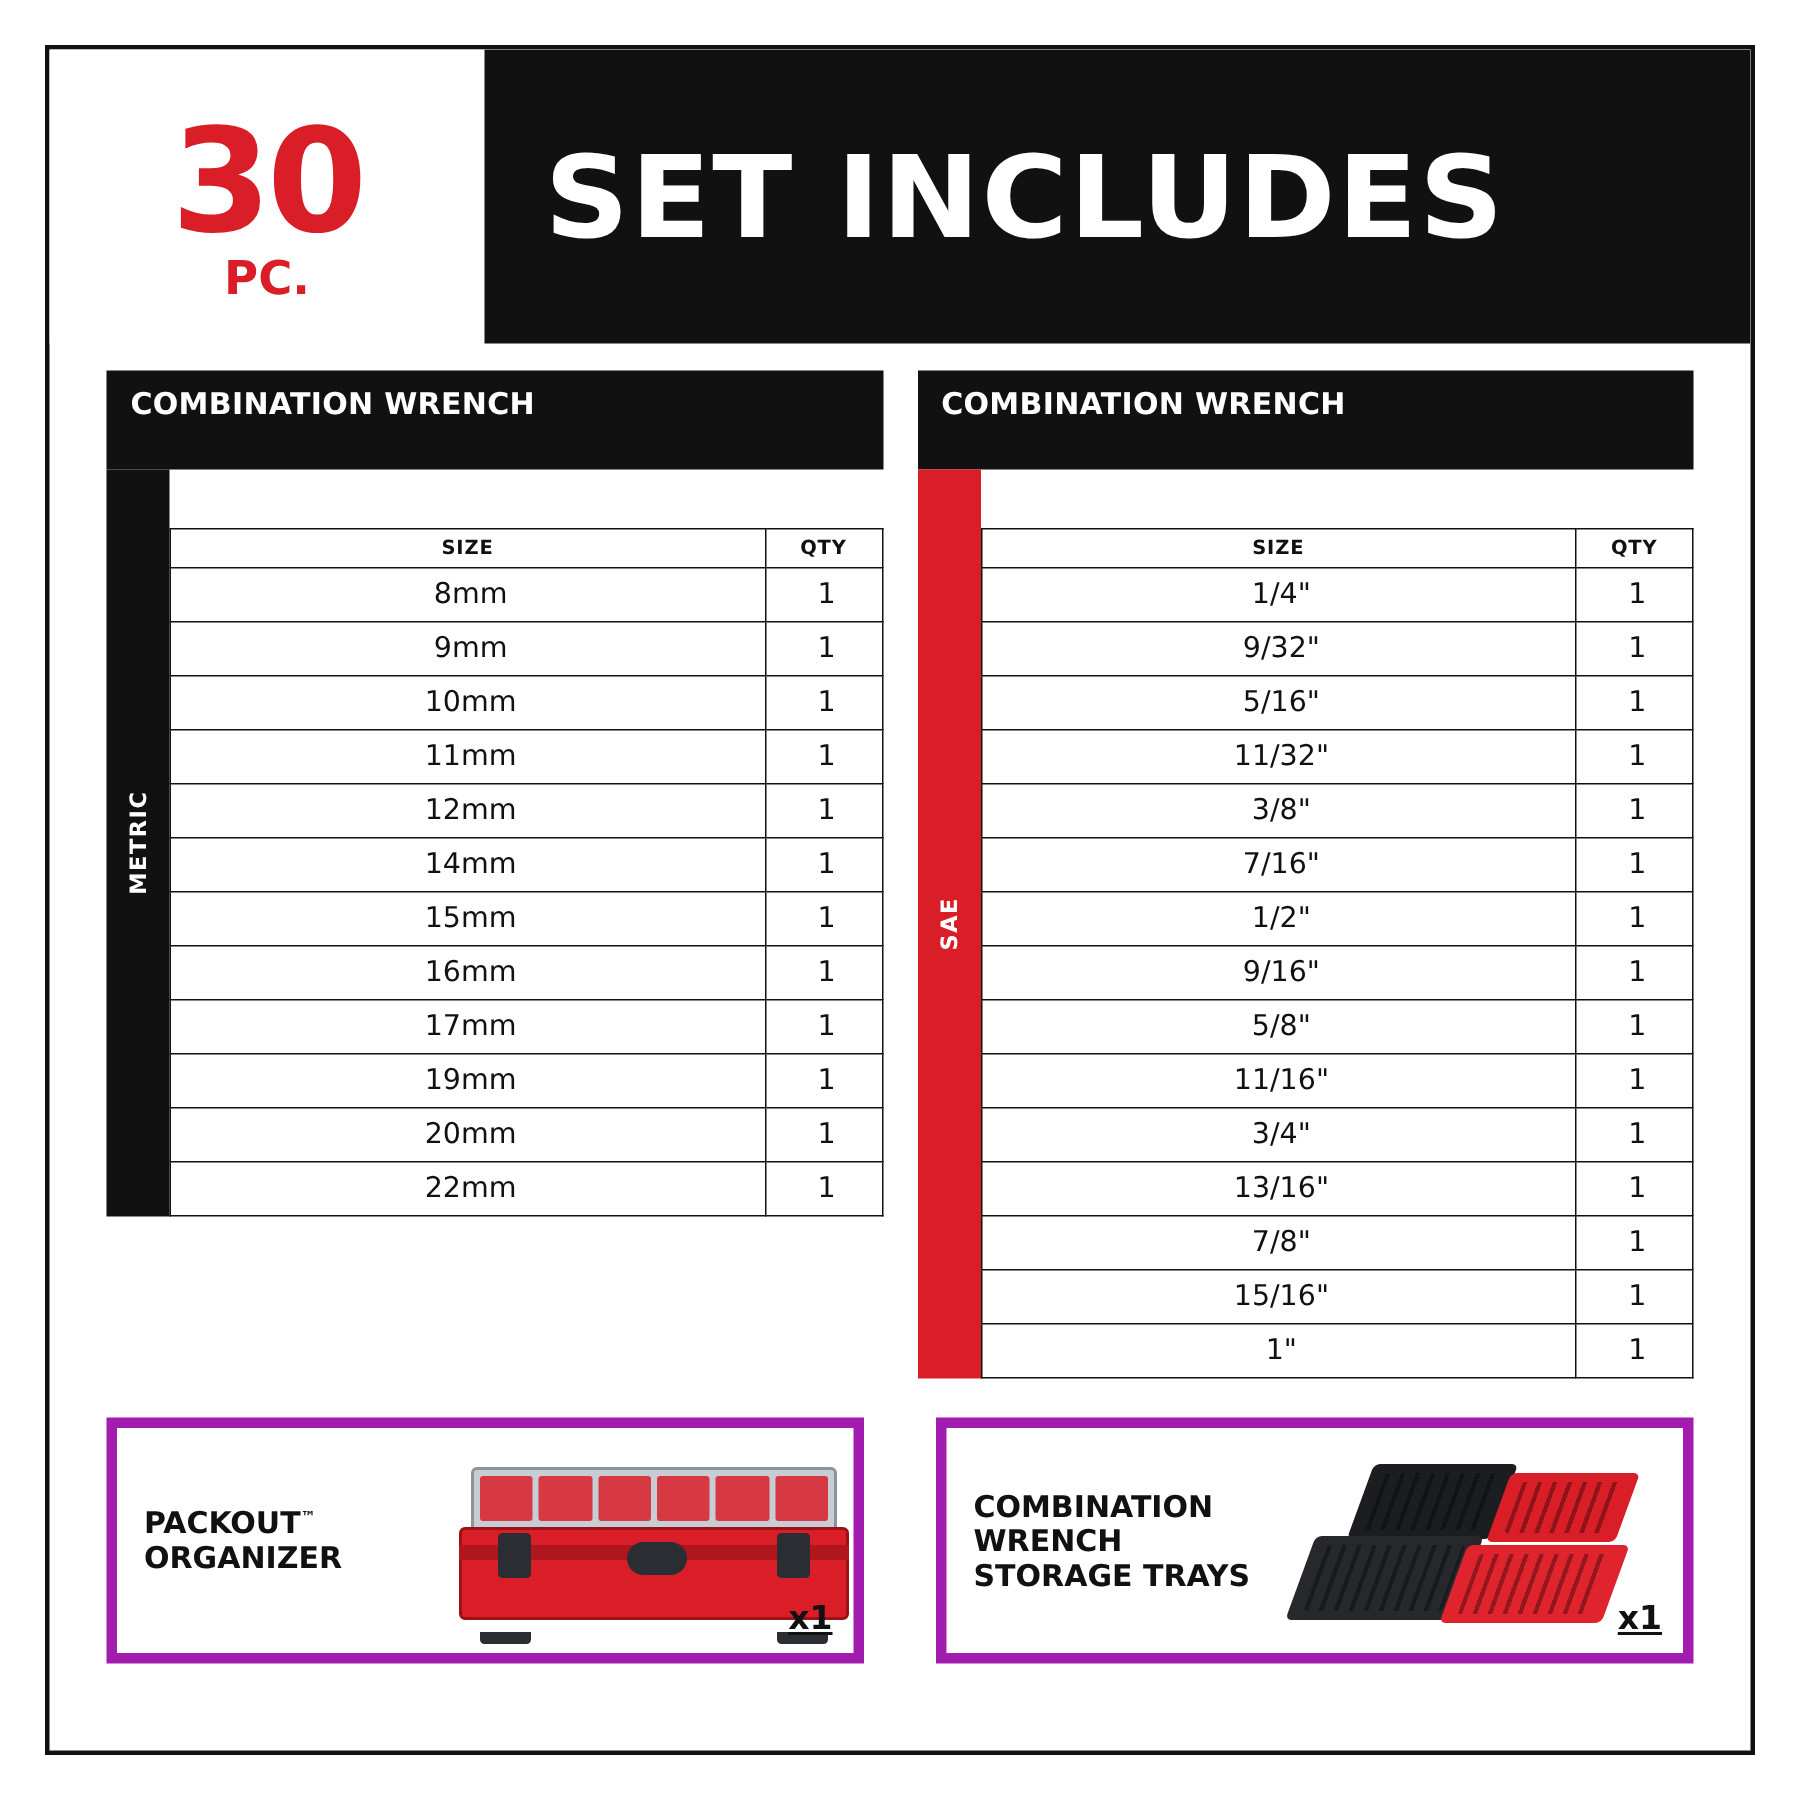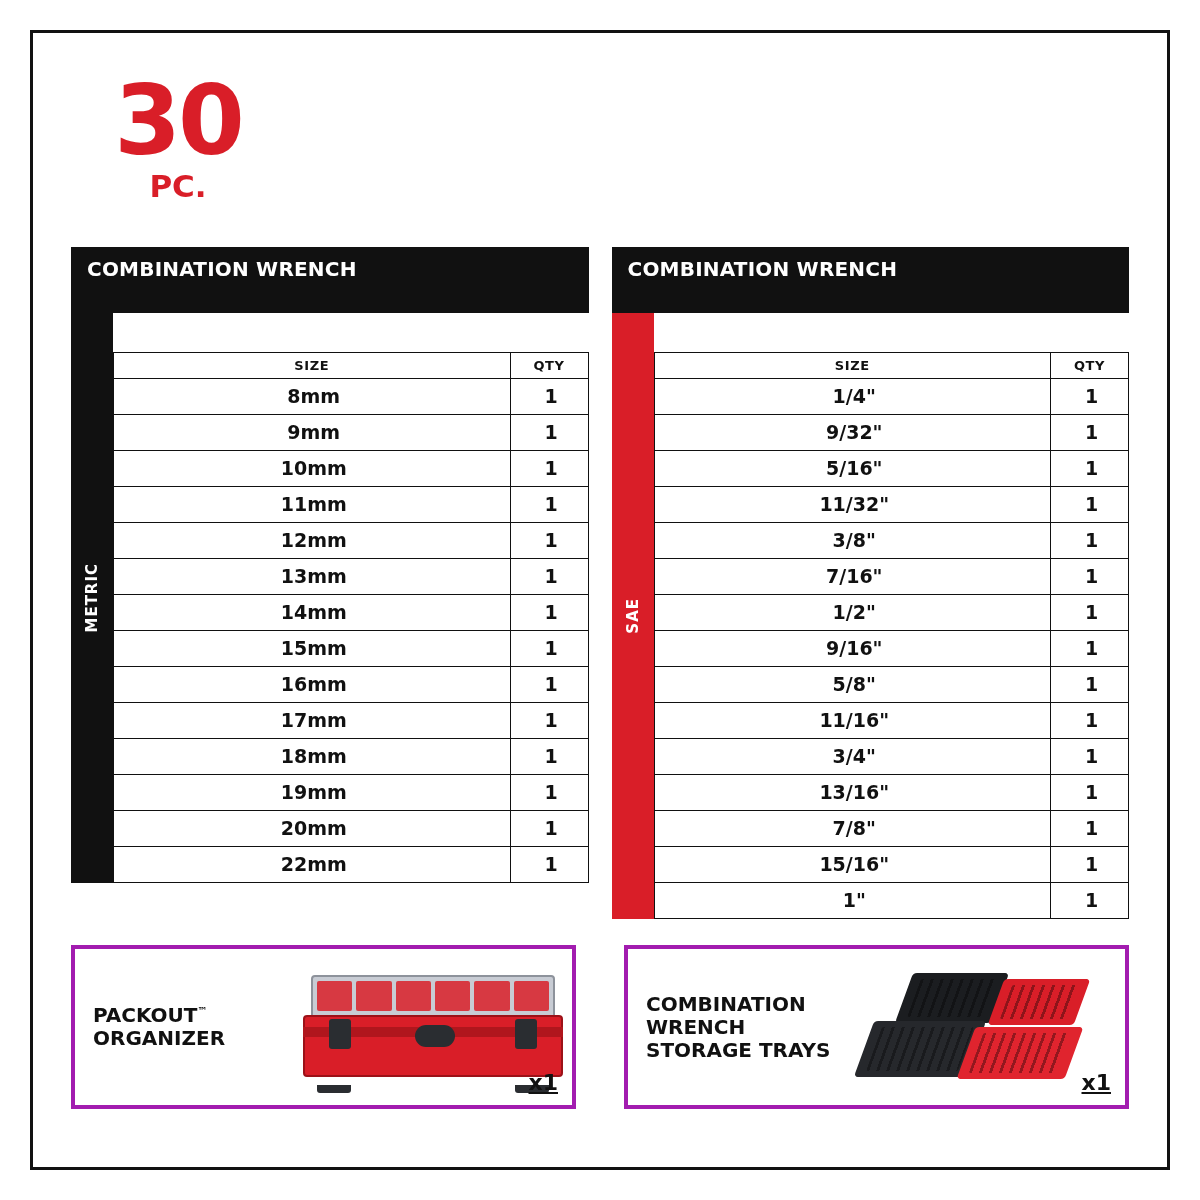--- a/index.html
+++ b/index.html
@@ -128,38 +128,38 @@
   }
   table.items th {
     font-size: 13px;
     font-weight: 700;
     padding: 5px 0 5px 0;
     color: #111111;
     letter-spacing: 0.6px;
   }
   table.items td {
     font-size: 19px;
-    font-weight: 700;
+    font-weight: 400;
     padding: 6px 0 7px 4px;
     color: #111111;
   }
   table.items td.qty, table.items th.qty {
     width: 78px;
   }
   .tbl-body .grid-wrap { flex: 1; }
 
   
   .cards-row {
     display: flex;
     gap: 48px;
     margin-top: 26px;
   }
   .card {
     flex: 1;
-    border: 4px solid #a21caf;
+    border: 7px solid #a21caf;
     height: 164px;
     display: flex;
     align-items: center;
     position: relative;
     padding: 0 12px 0 18px;
     background: #ffffff;
   }
   .card-title {
     font-size: 20px;
     font-weight: 900;
@@ -277,20 +277,23 @@
 </head>
 <body>
 
 <div class="page">
   <div class="frame">
 
     <div class="header">
       <div class="header-left">
         <div class="pc-number">30</div>
         <div class="pc-label">PC.</div>
+      </div>
+      <div class="header-right">
+        <div class="header-title">SET INCLUDES</div>
       </div>
     </div>
 
     <div class="body-area">
 
       <div class="tables-row">
 
         <div class="table-block">
           <div class="tbl-title">COMBINATION WRENCH</div>
           <div class="tbl-body">
@@ -320,41 +323,33 @@
                     </tr>
                   <tr>
                       <td>11mm</td>
                       <td class="qty">1</td>
                     </tr>
                   <tr>
                       <td>12mm</td>
                       <td class="qty">1</td>
                     </tr>
                   <tr>
-                      <td>13mm</td>
-                      <td class="qty">1</td>
-                    </tr>
-                  <tr>
                       <td>14mm</td>
                       <td class="qty">1</td>
                     </tr>
                   <tr>
                       <td>15mm</td>
                       <td class="qty">1</td>
                     </tr>
                   <tr>
                       <td>16mm</td>
                       <td class="qty">1</td>
                     </tr>
                   <tr>
                       <td>17mm</td>
-                      <td class="qty">1</td>
-                    </tr>
-                  <tr>
-                      <td>18mm</td>
                       <td class="qty">1</td>
                     </tr>
                   <tr>
                       <td>19mm</td>
                       <td class="qty">1</td>
                     </tr>
                   <tr>
                       <td>20mm</td>
                       <td class="qty">1</td>
                     </tr>

